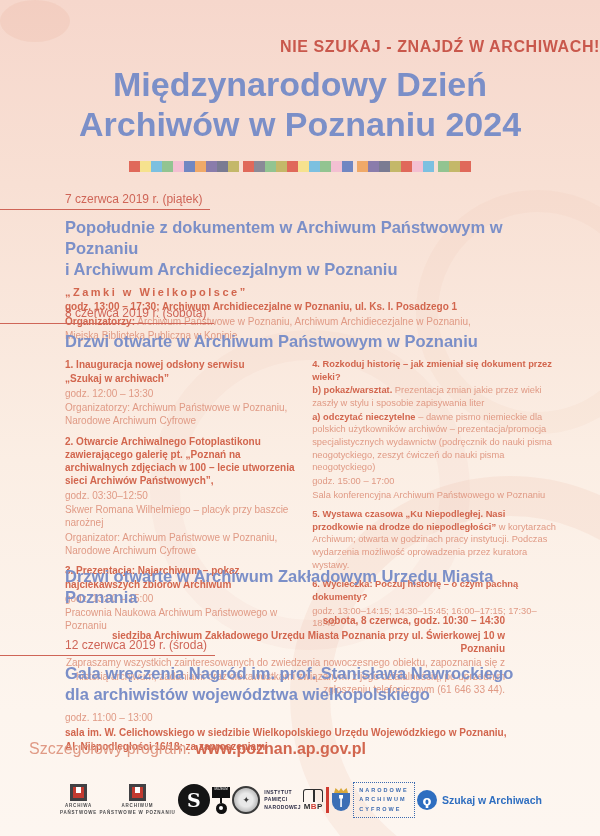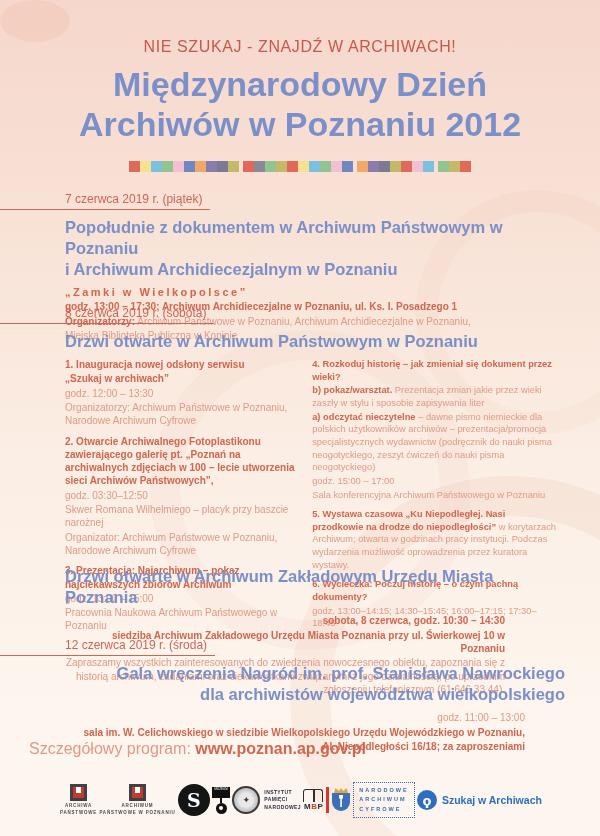--- a/index.html
+++ b/index.html
@@ -8,22 +8,22 @@
     background:linear-gradient(180deg,#f6d7cc 0%,#f8e0d4 22%,#fbeee4 55%,#fdf5ee 85%,#fdf6f0 100%);
     font-family:"Liberation Sans",sans-serif;
   }
   
   .wm-ring{position:absolute;border-radius:50%;pointer-events:none;}
   .wm1{right:-130px;bottom:-80px;width:360px;height:360px;border:40px solid rgba(222,146,116,0.10);}
   .wm2{right:28px;bottom:150px;width:70px;height:42px;background:rgba(222,146,116,0.12);border-radius:50%;}
   .wm3{left:150px;top:330px;width:260px;height:260px;border:30px solid rgba(222,146,116,0.05);}
   .wm4{right:-60px;top:190px;width:200px;height:200px;border:22px solid rgba(222,146,116,0.06);}
 
-  .slogan{position:absolute;top:38px;left:0;width:100%;text-align:center;
-    color:#c9584c;font-weight:normal;font-size:16px;letter-spacing:.6px;}
+  .slogan{position:absolute;top:38px;left:0;width:100%;text-align:right;
+    color:#c9584c;font-weight:bold;font-size:16px;letter-spacing:.6px;}
   .title{position:absolute;top:64px;left:0;width:100%;text-align:center;
     color:#7b8fc8;font-weight:bold;font-size:34px;line-height:1.18;white-space:pre-line;}
   .stripe{position:absolute;top:161px;left:50%;transform:translateX(-50%);display:flex;align-items:center;}
   .stripe .sq{width:11px;height:11px;}
   .stripe .gap{width:4px;height:11px;}
 
   .section{position:absolute;left:0;width:600px;}
   .date-badge{width:fit-content;padding:0 8px 3px 65px;border-bottom:1px solid #cf6557;
     color:#cf6557;font-size:12px;}
   .sec-heading{margin:7px 0 6px 65px;color:#7b8fc8;font-weight:bold;font-size:16.5px;
@@ -60,21 +60,21 @@
   .foto-ball{width:11px;height:11px;border-radius:50%;background:#101010;position:relative;}
   .foto-ball:after{content:"";position:absolute;left:3px;top:3px;width:4px;height:4px;
     border-radius:50%;background:#fff;}
   .ipn{flex-direction:row;gap:4px;align-items:center;}
   .ipn-seal{width:24px;height:24px;border-radius:50%;border:2px solid #3a3a3a;
     background:radial-gradient(circle,#e9e9e9 40%,#8f8f8f 100%);display:flex;
     align-items:center;justify-content:center;font-size:9px;color:#3a3a3a;}
   .ipn-text{font-size:5px;font-weight:bold;color:#2c2c46;line-height:1.5;
     letter-spacing:.4px;white-space:pre-line;}
   .mbp{flex-direction:row;align-items:center;gap:3px;}
-  .mbp-main{display:flex;flex-direction:column;align-items:flex-end;}
+  .mbp-main{display:flex;flex-direction:column;align-items:center;}
   .mbp-book{width:18px;height:12px;border:1.5px solid #2e2e2e;border-bottom:none;
     border-radius:3px 3px 0 0;position:relative;}
   .mbp-book:after{content:"";position:absolute;left:50%;top:0;bottom:0;width:1.5px;background:#2e2e2e;}
   .mbp-word{font-size:8px;font-weight:bold;color:#2e2e2e;letter-spacing:.5px;}
   .mbp-word .red{color:#d03a2f;}
   .mbp-bar{width:2.5px;height:26px;background:#d03a2f;}
   .crest{width:20px;height:24px;position:relative;}
   .crest-crown{width:14px;height:5px;background:#d9a93c;margin:0 auto;
     clip-path:polygon(0 100%,10% 0,35% 60%,50% 0,65% 60%,90% 0,100% 100%);}
   .crest-shield{width:18px;height:18px;margin:0 auto;background:#3c6fb5;
@@ -95,21 +95,21 @@
 
 <div class="poster">
 
   <div class="wm-ring wm3"></div>
   <div class="wm-ring wm4"></div>
   <div class="wm-ring wm1"></div>
   <div class="wm2"></div>
 
   <div class="slogan">NIE SZUKAJ - ZNAJDŹ W ARCHIWACH!</div>
   <div class="title">Międzynarodowy Dzień
-Archiwów w Poznaniu 2012</div>
+Archiwów w Poznaniu 2024</div>
   <div class="stripe" id="stripe">
       <div class="sq" style="background: rgb(224, 105, 90);"></div>
       <div class="sq" style="background: rgb(246, 226, 142);"></div>
       <div class="sq" style="background: rgb(124, 192, 224);"></div>
       <div class="sq" style="background: rgb(146, 196, 145);"></div>
       <div class="sq" style="background: rgb(243, 192, 210);"></div>
       <div class="sq" style="background: rgb(113, 135, 194);"></div>
       <div class="sq" style="background: rgb(240, 169, 104);"></div>
       <div class="sq" style="background: rgb(138, 124, 171);"></div>
       <div class="sq" style="background: rgb(122, 123, 146);"></div>
@@ -195,21 +195,21 @@
 
   <div class="section" style="top:556px;">
     <div class="sec-heading" style="margin-top:10px;">Drzwi otwarte w Archiwum Zakładowym Urzędu Miasta Poznania</div>
     <div class="body-block" style="max-width:440px;text-align:right;">
         <div class="para"><span class="b">sobota, 8 czerwca, godz. 10:30 – 14:30</span></div>
         <div class="para"><span class="b">siedziba Archiwum Zakładowego Urzędu Miasta Poznania przy ul. Świerkowej 10 w Poznaniu</span></div>
         <div class="para"><span>Zapraszamy wszystkich zainteresowanych do zwiedzenia nowoczesnego obiektu, zapoznania się z historią archiwum, zadaniami oraz ciekawostkami związanymi z jego działalnością, po uprzednim zgłoszeniu telefonicznym (61 646 33 44).</span></div>
       </div>
   </div>
 
-  <div class="section" style="top:638px;text-align:right;">
+  <div class="section" style="top:638px;">
     <div class="date-badge">12 czerwca 2019 r. (środa)</div>
     <div class="sec-heading">Gala wręczenia Nagród im. prof. Stanisława Nawrockiego
 dla archiwistów województwa wielkopolskiego</div>
     <div class="body-block">
         <div class="para"><span>godz. 11:00 – 13:00</span></div>
         <div class="para"><span class="b">sala im. W. Celichowskiego w siedzibie Wielkopolskiego Urzędu Wojewódzkiego w Poznaniu,</span></div>
         <div class="para"><span class="b">Al. Niepodległości 16/18; za zaproszeniami</span></div>
       </div>
   </div>
 

